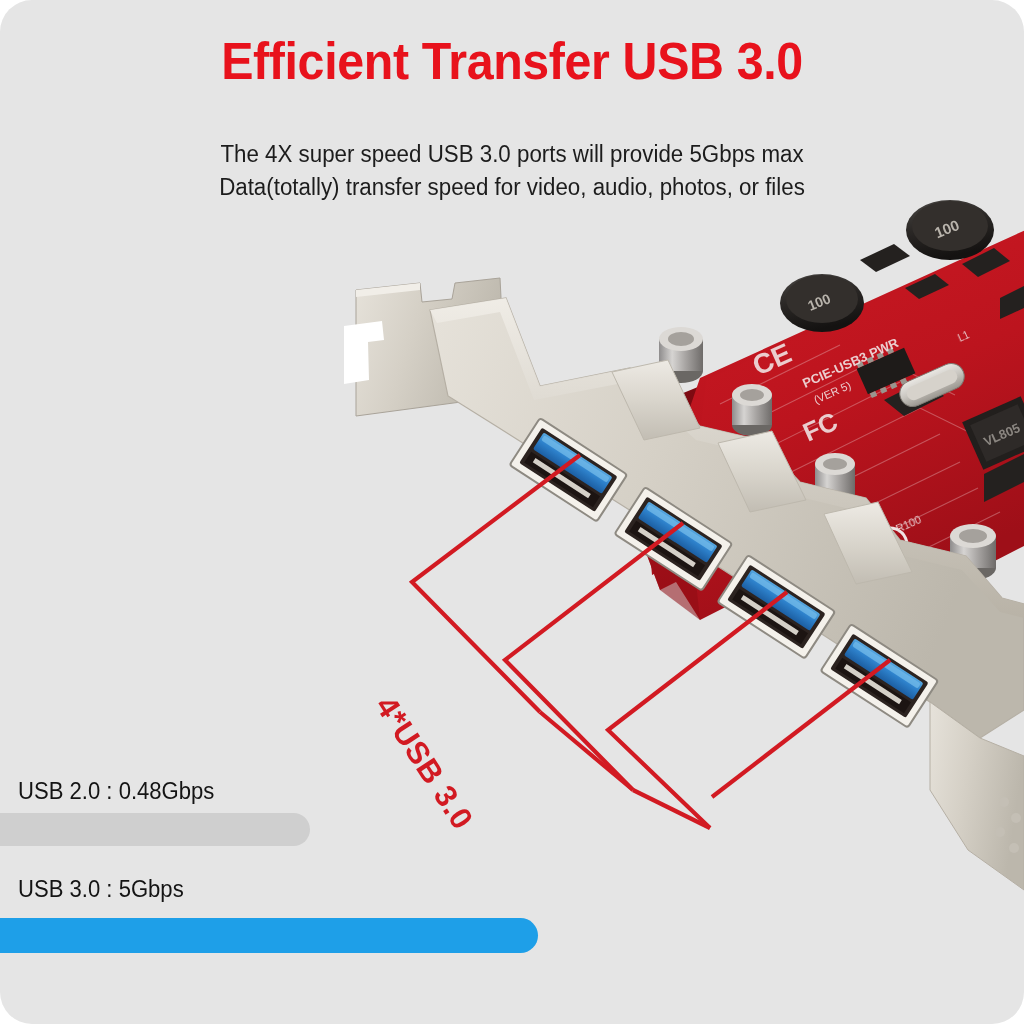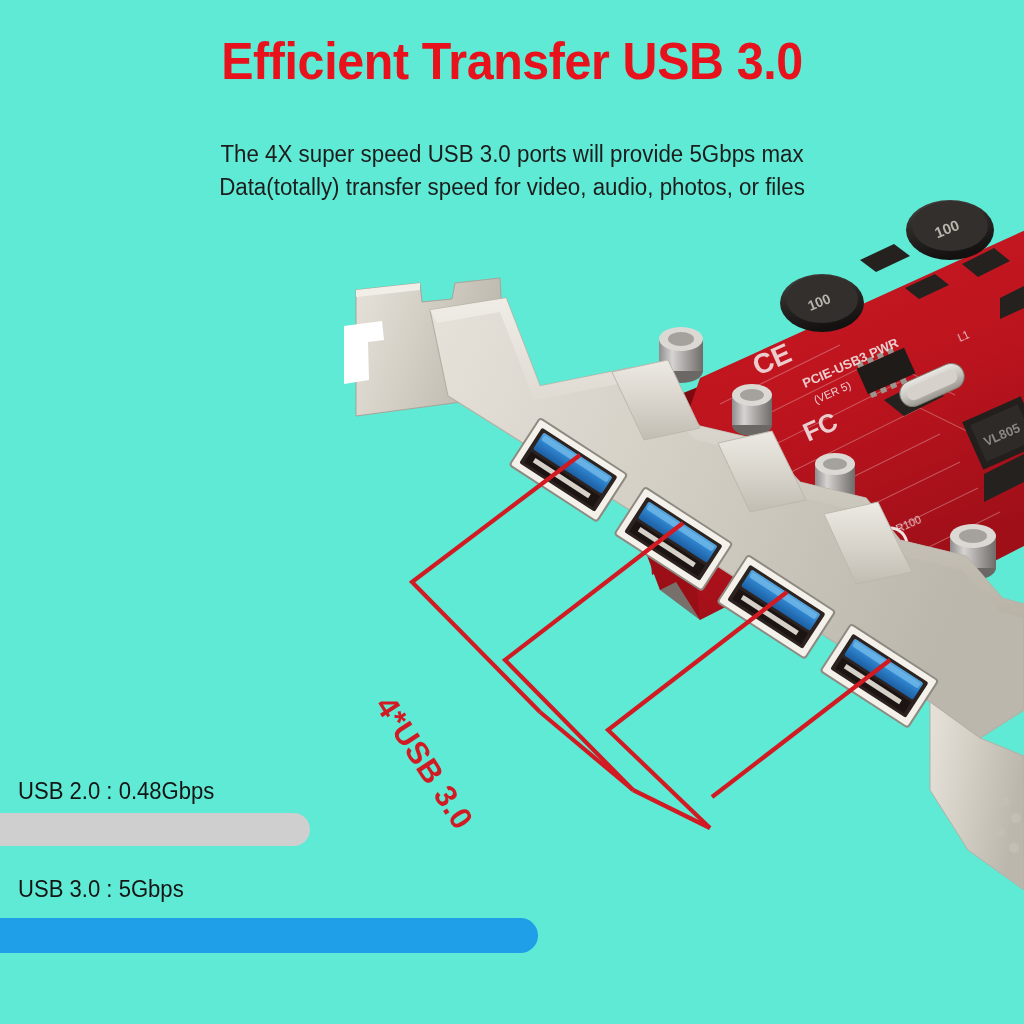--- a/index.html
+++ b/index.html
@@ -1,21 +1,21 @@
 <!DOCTYPE html>
 <html><head>
 <meta charset="utf-8">
 <style>
   html,body{margin:0;padding:0;background:#fff;}
   body{
     width:1024px;height:1024px;overflow:hidden;position:relative;
     font-family:"Liberation Sans", sans-serif;
     -webkit-font-smoothing:antialiased;
   }
-  #stage{position:absolute;inset:0;width:1024px;height:1024px;background:#5eead4;overflow:hidden;}
+  #stage{position:absolute;inset:0;width:1024px;height:1024px;background:#e5e5e5;overflow:hidden;border-radius:32px;}
 
   
   #title{
     position:absolute;left:0;top:34px;width:1024px;text-align:center;
     font-family:"Liberation Sans", sans-serif;
     font-weight:700;font-size:52px;line-height:1.06;
     letter-spacing:-0.4px;
     color:#E8121C;
     transform:scaleX(0.93);transform-origin:50% 50%;
     white-space:nowrap;

